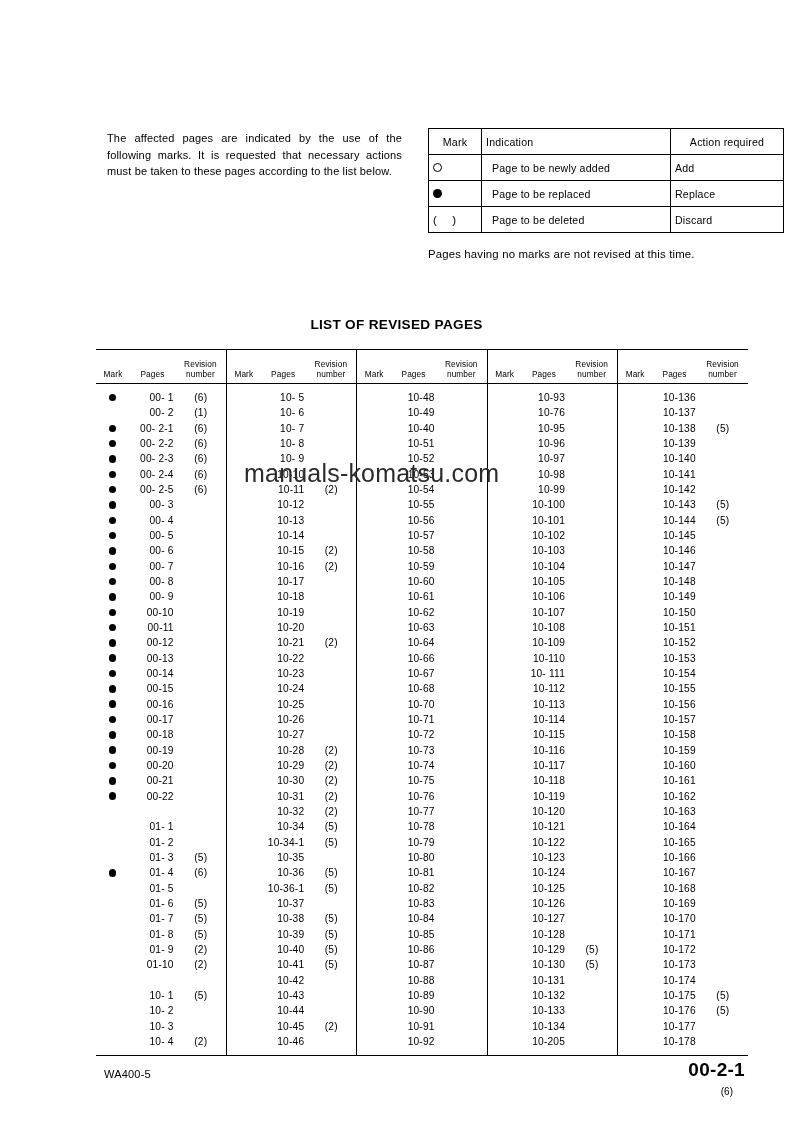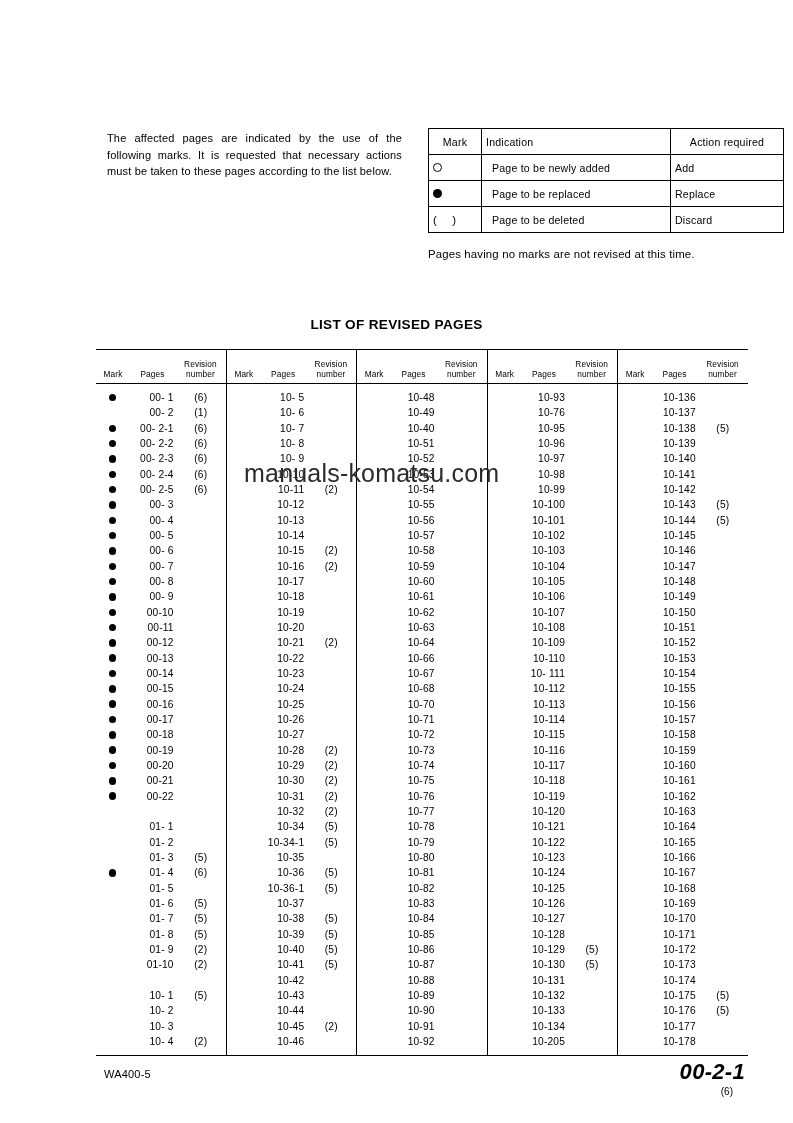--- a/index.html
+++ b/index.html
@@ -167,24 +167,23 @@
     position: absolute;
     left: 104px;
     top: 1068px;
     font-size: 11px;
     letter-spacing: 0.2px;
   }
   #footer-page-number {
     position: absolute;
     right: 48px;
     top: 1059px;
-    font-size: 22px;
+    font-size: 19px;
     font-weight: bold;
     letter-spacing: 0.3px;
-    font-style: italic;
   }
   #footer-revision {
     position: absolute;
     right: 60px;
     top: 1086px;
     font-size: 10px;
   }
 </style>
 </head>
 <body>

